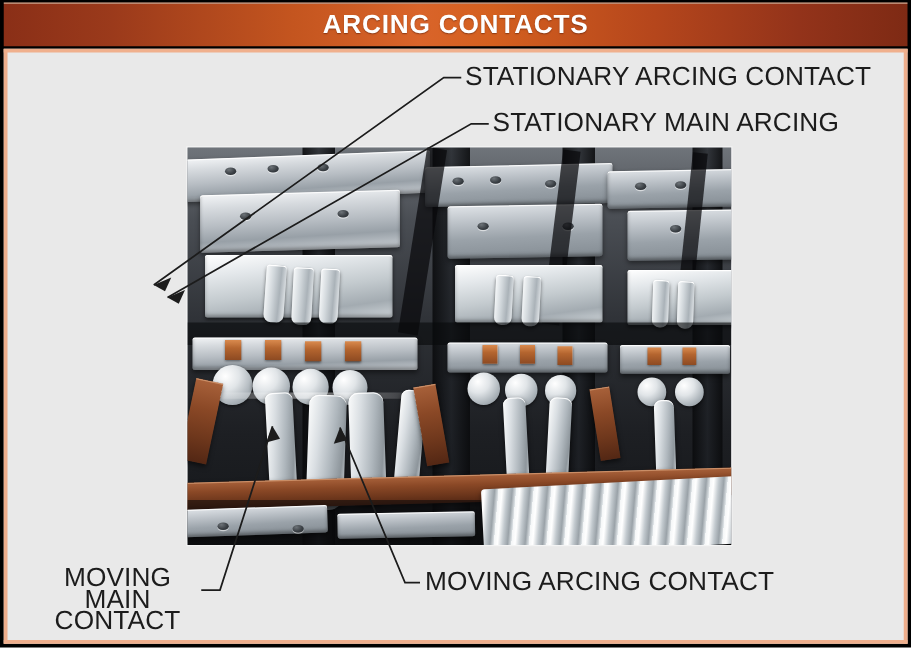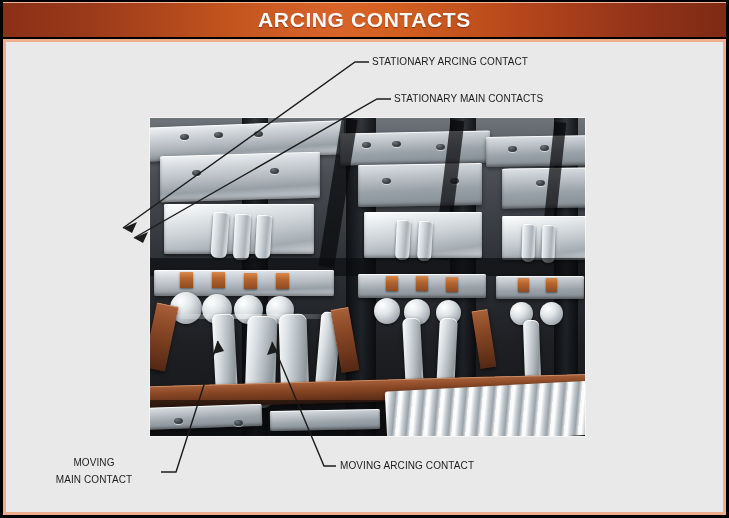--- a/index.html
+++ b/index.html
@@ -95,21 +95,21 @@
     position:absolute;
     background:repeating-linear-gradient(98deg,#f4f6f7 0px,#ffffff 3px,#c3cacf 7px,#9aa2a8 11px,#dfe4e7 14px);
     border-radius:3px;
     box-shadow:0 2px 4px rgba(0,0,0,.5);
   }
   .shadowpatch{position:absolute;background:rgba(8,9,11,.72);}
   .hl{position:absolute;background:linear-gradient(90deg,rgba(255,255,255,0),rgba(255,255,255,.75),rgba(255,255,255,0));}
 
   
   .label{
-    position:absolute;color:#1c1c1c;font-size:10px;letter-spacing:.1px;
+    position:absolute;color:#1c1c1c;font-size:21px;letter-spacing:.1px;
     font-family:"Liberation Sans",sans-serif;white-space:nowrap;line-height:17px;
   }
   .label.center{text-align:center;white-space:normal;}
   svg.leaders{position:absolute;left:0;top:0;width:723px;height:476px;pointer-events:none;}
 </style>
 </head>
 <body>
 
 <div class="slide">
 
@@ -235,21 +235,21 @@
         <path d="M117 186 L131 180 L126 191 Z"></path>
         <path d="M128 196 L142 190 L137 201 Z"></path>
 
         <path d="M212 299 L207 312 L218 309 Z"></path>
         <path d="M266 300 L261 313 L272 310 Z"></path>
       </g>
     </svg>
 
     <div class="label" style="left:366px;top:11px;">STATIONARY ARCING CONTACT</div>
 
-    <div class="label" style="left:388px;top:48px;">STATIONARY MAIN CONTACTS</div>
+    <div class="label" style="left:388px;top:48px;">STATIONARY MAIN ARCING</div>
 
     <div class="label" style="left:334px;top:415px;">MOVING ARCING CONTACT</div>
 
     <div class="label center" style="left:24px;top:412px;width:128px;">
       <span>MOVING</span><br>
       <span>MAIN CONTACT</span>
     </div>
 
   </div>
 </div>

